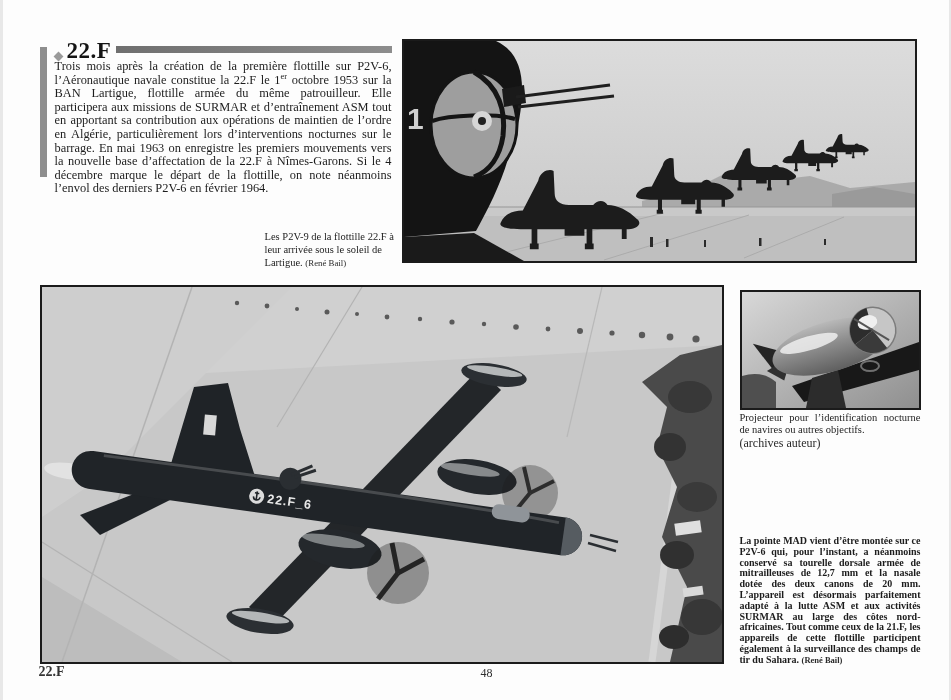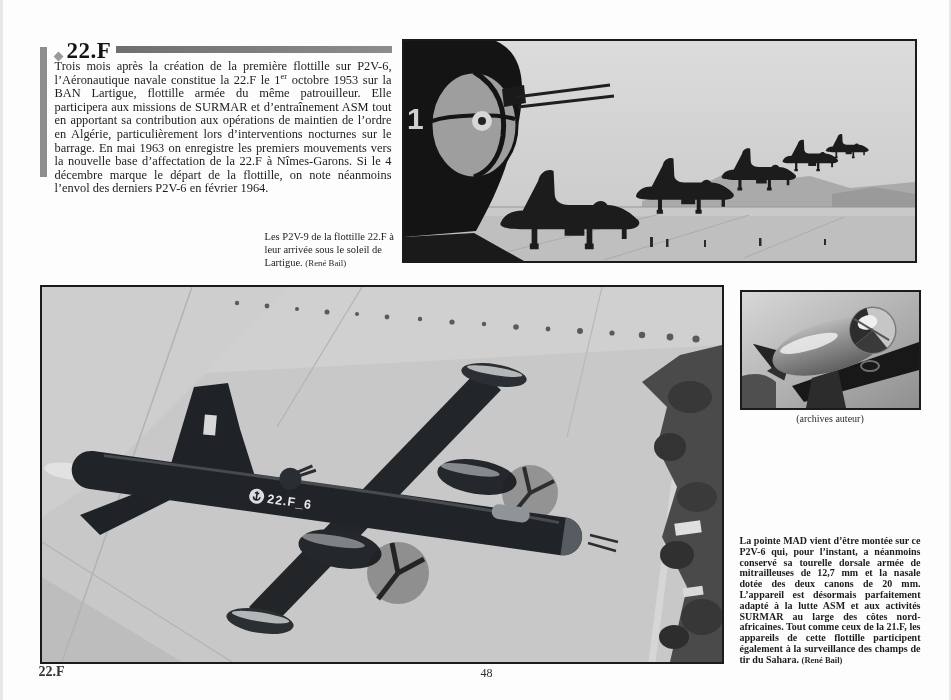--- a/index.html
+++ b/index.html
@@ -13,21 +13,21 @@
   .left-rule{left:37px;top:47px;width:7px;height:130px;background:#8e8e8e;}
   .diamond{left:52px;top:53px;width:7px;height:7px;background:#9a9a9a;transform:rotate(45deg);}
   .title{left:64px;top:38px;font-size:23px;font-weight:bold;letter-spacing:.5px;color:#141414;}
   .accent-bar{left:113px;top:46px;width:276px;height:7px;background:linear-gradient(to right,#6f6f6f,#8d8d8d);}
   .intro{left:52px;top:60px;width:337px;font-size:12.4px;line-height:13.6px;text-align:justify;font-family:Liberation Serif, serif;}
   .intro sup{font-size:8.5px;line-height:0;}
   
   .cap1{left:262px;top:231px;width:130px;font-size:10.5px;line-height:12.8px;}
   .credit{font-size:8.8px;color:#2a2a2a;margin-top:32px;}
   .cap2{left:737px;top:412px;width:181px;font-size:10.5px;line-height:12px;text-align:justify;}
-  .cap2 .credit{display:block;text-align:center;margin-top:1px;font-size:10px;}
+  .cap2 .credit{display:block;text-align:left;margin-top:1px;font-size:12px;}
   .side-par{left:737px;top:536px;width:181px;font-size:10px;line-height:10.8px;text-align:justify;font-weight:bold;}
   .side-par .credit{font-size:8.5px;}
   
   .photo{border:2px solid #1b1b1b;box-sizing:border-box;background:#cfcfcf;}
   .photo svg{display:block;}
   .ph1{left:399px;top:39px;width:515px;height:224px;}
   .ph2{left:37px;top:285px;width:684px;height:379px;}
   .ph3{left:737px;top:290px;width:181px;height:120px;}
   
   .foot-left{left:36px;top:664px;font-size:14px;font-weight:bold;color:#343434;}
@@ -236,20 +236,20 @@
         <ellipse cx="68" cy="45" rx="30" ry="7" fill="#eeeeee" opacity="0.85"></ellipse>
         <circle cx="133" cy="50" r="23" fill="#c6c6c6" stroke="#7c7c7c" stroke-width="1.5"></circle>
         <path d="M133,27 a23,23 0 0 0 -21,32 L133,50 Z" fill="#2d2d2d"></path>
         <path d="M112,59 a23,23 0 0 0 30,12 L133,50 Z" fill="#3a3a3a"></path>
         <ellipse cx="130" cy="41" rx="10" ry="7" fill="#efefef"></ellipse>
         <line x1="118" y1="34" x2="146" y2="64" stroke="#555555" stroke-width="2"></line>
       </g>
     </svg>
   </figure>
 
-  <div class="abs cap2"><span class="credit">(archives auteur)</span></div>
+  <div class="abs cap2"><span>Projecteur pour l’identification nocturne de navires ou autres objectifs.</span><span class="credit">(archives auteur)</span></div>
 
   <p class="abs side-par" style="margin:0;"><span>La pointe MAD vient d’être montée sur ce P2V-6 qui, pour l’instant, a néanmoins conservé sa tourelle dorsale armée de mitrailleuses de 12,7 mm et la nasale dotée des deux canons de 20 mm. L’appareil est désormais parfaitement adapté à la lutte ASM et aux activités SURMAR au large des côtes nord-africaines. Tout comme ceux de la 21.F, les appareils de cette flottille participent également à la surveillance des champs de tir du Sahara. </span><span class="credit">(René Bail)</span></p>
 
   <div class="abs foot-left">22.F</div>
   <div class="abs foot-num">48</div>
 
 </div>
 
 </body></html>

